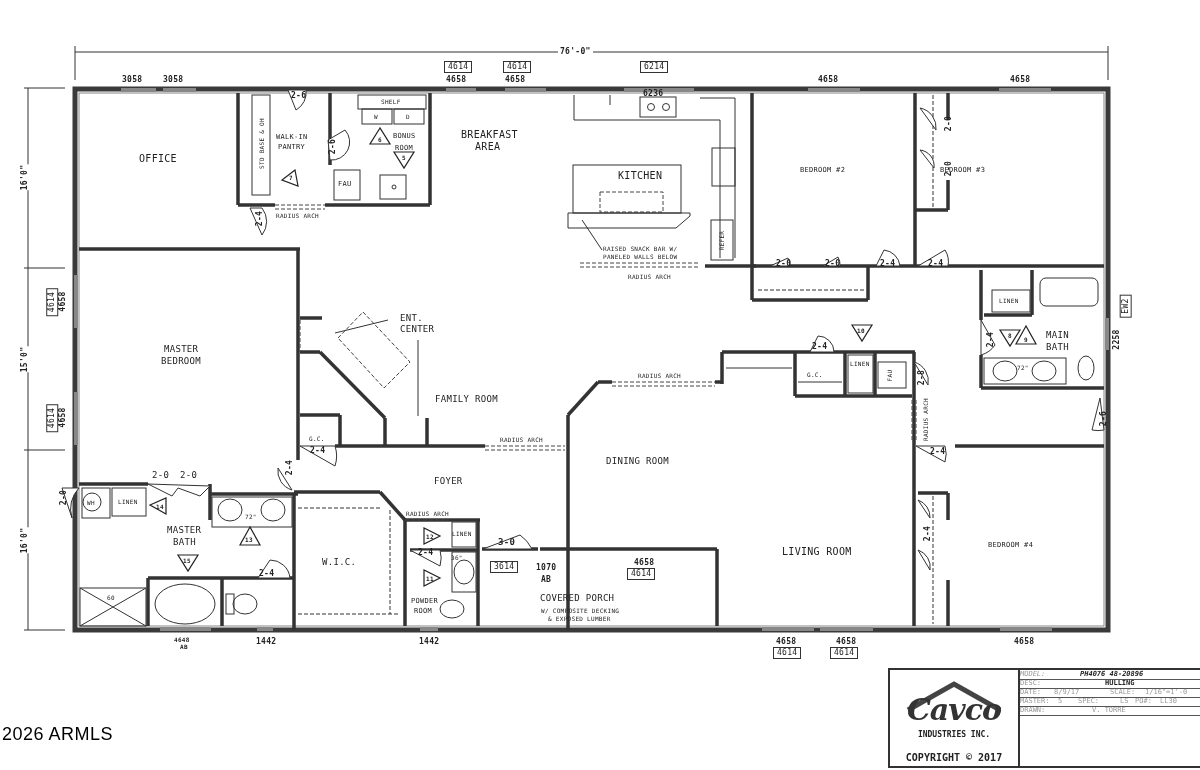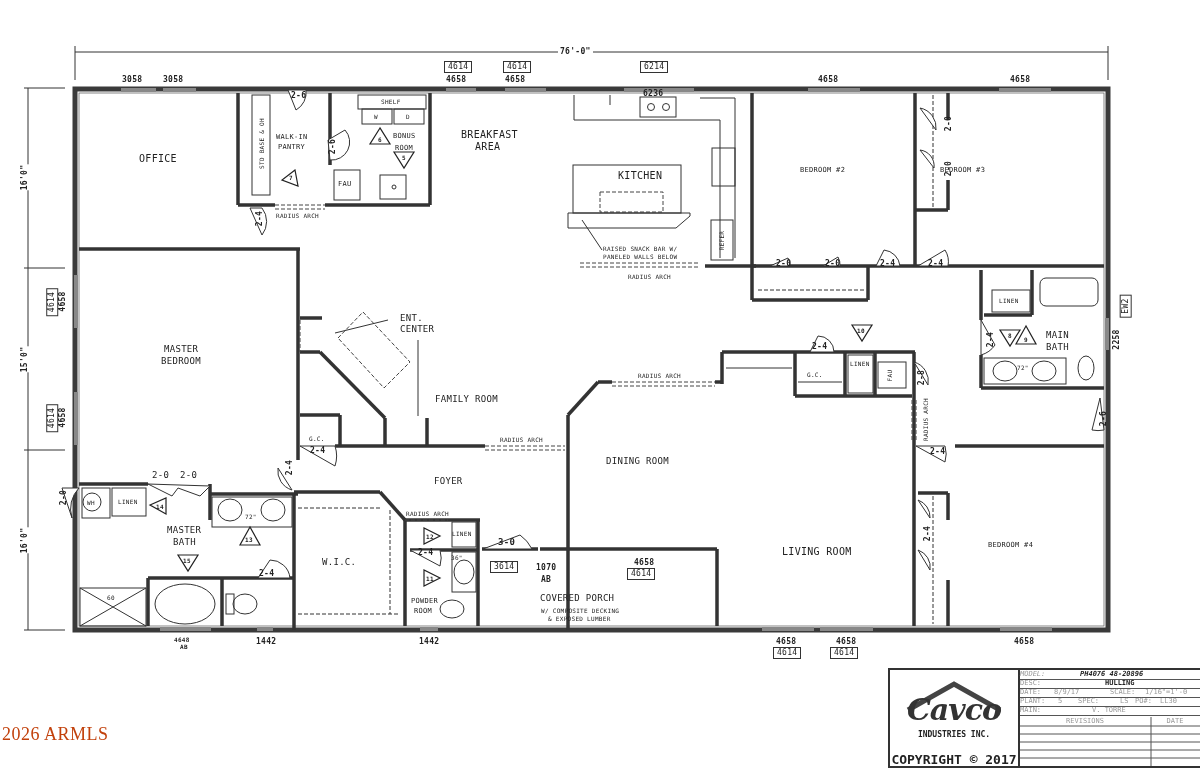--- a/index.html
+++ b/index.html
@@ -4,26 +4,26 @@
 <style>
   html, body { margin:0; padding:0; background:#ffffff; }
   body { width:1200px; height:770px; position:relative; overflow:hidden; font-family:"DejaVu Sans Mono", monospace; color:#222; }
   svg { position:absolute; left:0; top:0; }
   .lbl { position:absolute; font-family:"DejaVu Sans Mono", monospace; font-size:10px; color:#222; white-space:nowrap; line-height:11px; text-align:center; letter-spacing:0.3px; }
   .sm { font-size:7px; line-height:8px; }
   .xs { font-size:6px; line-height:7px; }
   .dim { font-size:8px; font-weight:bold; }
   .box { border:1px solid #333; padding:0 3px; font-weight:normal; font-size:8px; line-height:10px; }
   .vert { transform:rotate(-90deg); transform-origin:center center; }
-  .watermark { position:absolute; left:2px; top:724px; font-family:Liberation Serif, serif; font-size:18px; color:#c2410c; letter-spacing:0.5px; }
+  .watermark { position:absolute; left:2px; top:724px; font-family:Liberation Sans, sans-serif; font-size:18px; color:#000000; letter-spacing:0.5px; }
   .titleblock { position:absolute; left:888px; top:668px; width:310px; height:96px; border:2px solid #333; background:#fff; }
   .tb-logo { position:absolute; left:0; top:0; width:128px; height:96px; border-right:2px solid #333; }
   .tb-logo .brand { position:absolute; left:6px; top:22px; width:116px; text-align:center; font-family:"DejaVu Serif", serif; font-size:30px; font-weight:bold; font-style:italic; color:#333; letter-spacing:-1px; }
   .tb-logo .ind { position:absolute; left:0; top:60px; width:128px; text-align:center; font-size:8px; font-weight:bold; }
-  .tb-logo .copy { position:absolute; left:0; top:82px; width:128px; text-align:center; font-size:13px; font-weight:bold; }
+  .tb-logo .copy { position:absolute; left:0; top:82px; width:128px; text-align:center; font-size:10px; font-weight:bold; }
   .tb-row { position:absolute; left:130px; width:180px; height:9px; border-bottom:1px solid #555; font-size:7px; line-height:9px; color:#999; }
   .tb-row .v { position:absolute; left:60px; color:#222; font-weight:bold; }
   .tb-grid { position:absolute; left:130px; top:47px; width:180px; height:49px; }
   .tb-grid .h { position:absolute; top:0; height:9px; font-size:7px; line-height:9px; color:#999; text-align:center; }
 </style>
 </head>
 <body>
 
 <svg width="1200" height="770" viewBox="0 0 1200 770">
   <g stroke="#333" fill="none">
@@ -415,38 +415,24 @@
     <span>DESC:</span>
     <span class="v" style="left:85px;">HULLING</span>
   </div>
   <div class="tb-row" style="top:18px;">
     <span>DATE:</span>
     <span style="position:absolute;left:34px;">8/9/17</span>
     <span style="position:absolute;left:90px;">SCALE:</span>
     <span style="position:absolute;left:125px;">1/16"=1'-0</span>
   </div>
   <div class="tb-row" style="top:27px;">
-    <span>PLANT:</span>
+    <span>MASTER:</span>
     <span style="position:absolute;left:38px;">5</span>
     <span style="position:absolute;left:58px;">SPEC:</span>
     <span style="position:absolute;left:100px;">LS</span>
     <span style="position:absolute;left:115px;">PO#:</span>
     <span style="position:absolute;left:140px;">LL30</span>
   </div>
   <div class="tb-row" style="top:36px;">
-    <span>MAIN:</span>
+    <span>DRAWN:</span>
     <span style="position:absolute;left:72px;">V. TORRE</span>
   </div>
-  <div class="tb-grid">
-    <div class="h" style="left:0;width:130px;">REVISIONS</div>
-    <div class="h" style="left:132px;width:46px;">DATE</div>
-    <svg width="180" height="49" style="position:absolute;left:0;top:0;">
-      <g stroke="#555" stroke-width="1">
-        <line x1="0" y1="9" x2="180" y2="9"></line>
-        <line x1="0" y1="17" x2="180" y2="17"></line>
-        <line x1="0" y1="25" x2="180" y2="25"></line>
-        <line x1="0" y1="33" x2="180" y2="33"></line>
-        <line x1="0" y1="41" x2="180" y2="41"></line>
-        <line x1="131" y1="0" x2="131" y2="49"></line>
-      </g>
-    </svg>
-  </div>
 </div>
 
 </body></html>

